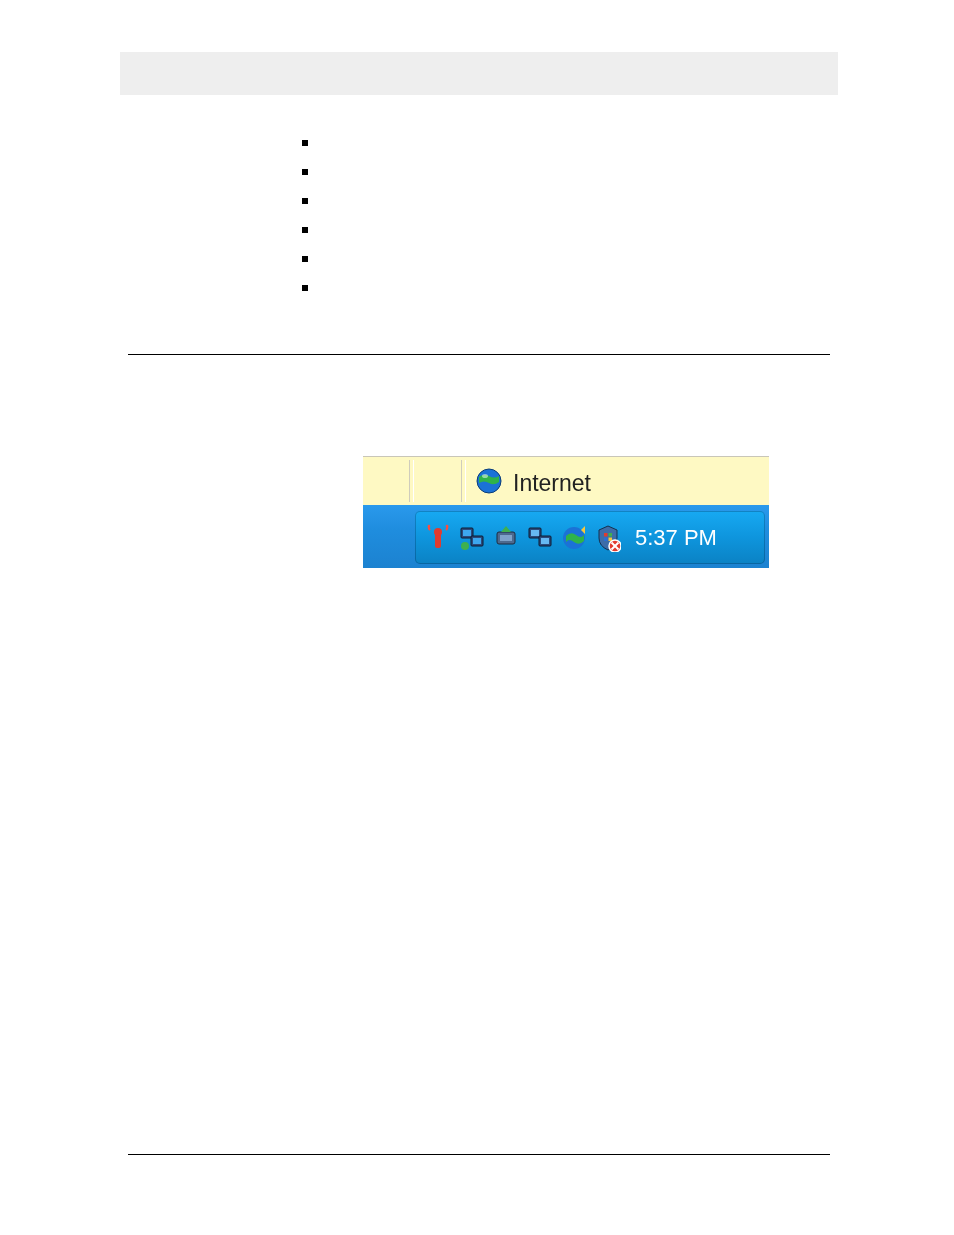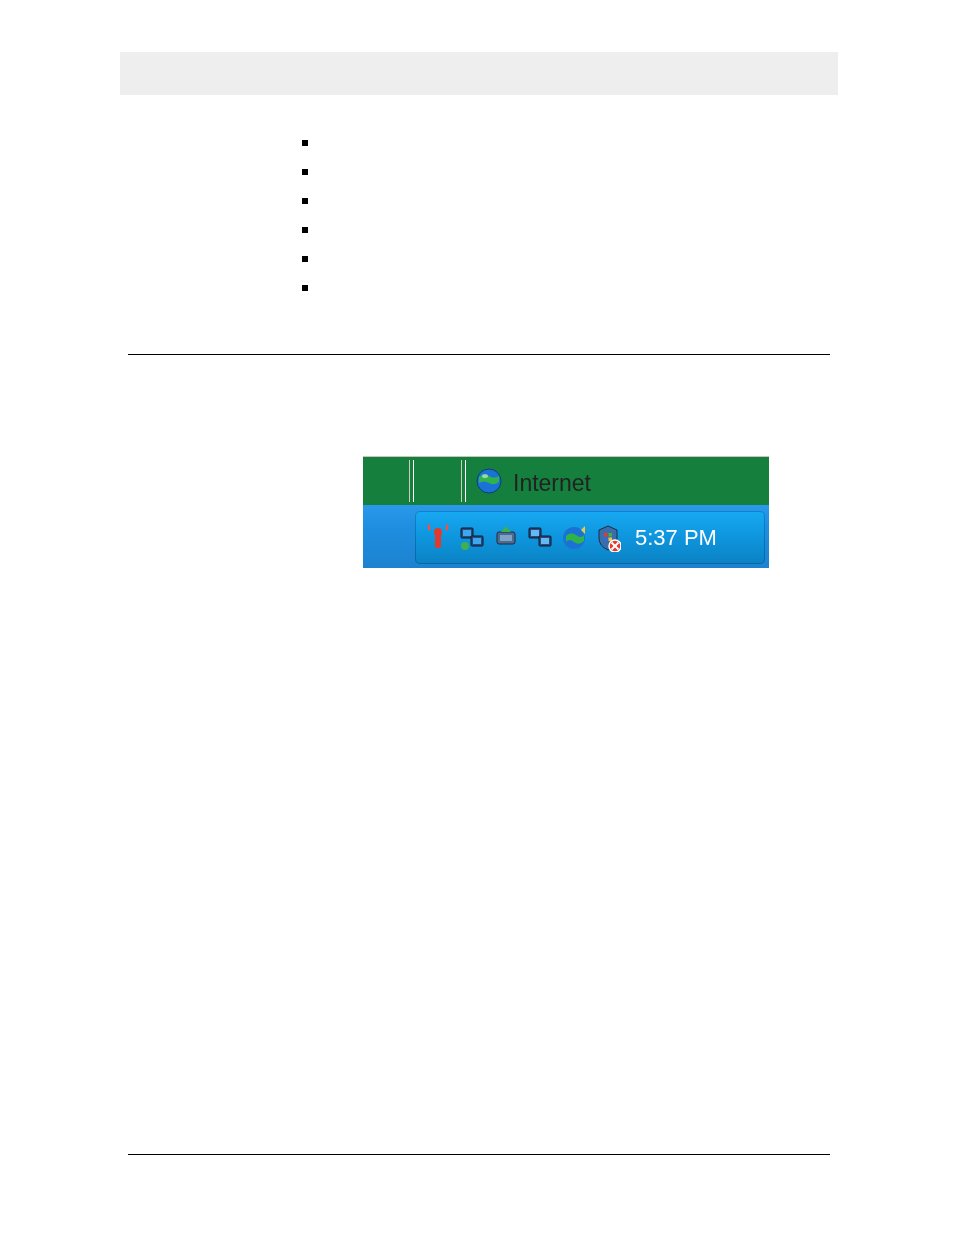--- a/index.html
+++ b/index.html
@@ -58,21 +58,21 @@
     top: 456px;
     width: 406px;
     height: 113px;
     box-sizing: border-box;
     overflow: hidden;
   }
   .shot-top {
     position: relative;
     width: 100%;
     height: 49px;
-    background: #15803d;
+    background: #fef9c3;
     border-top: 1px solid #c9c6b8;
     box-sizing: border-box;
   }
   .shot-top .vdiv1 {
     position: absolute;
     left: 46px;
     top: 3px;
     bottom: 3px;
     width: 3px;
     border-left: 1px solid #cfccbc;

